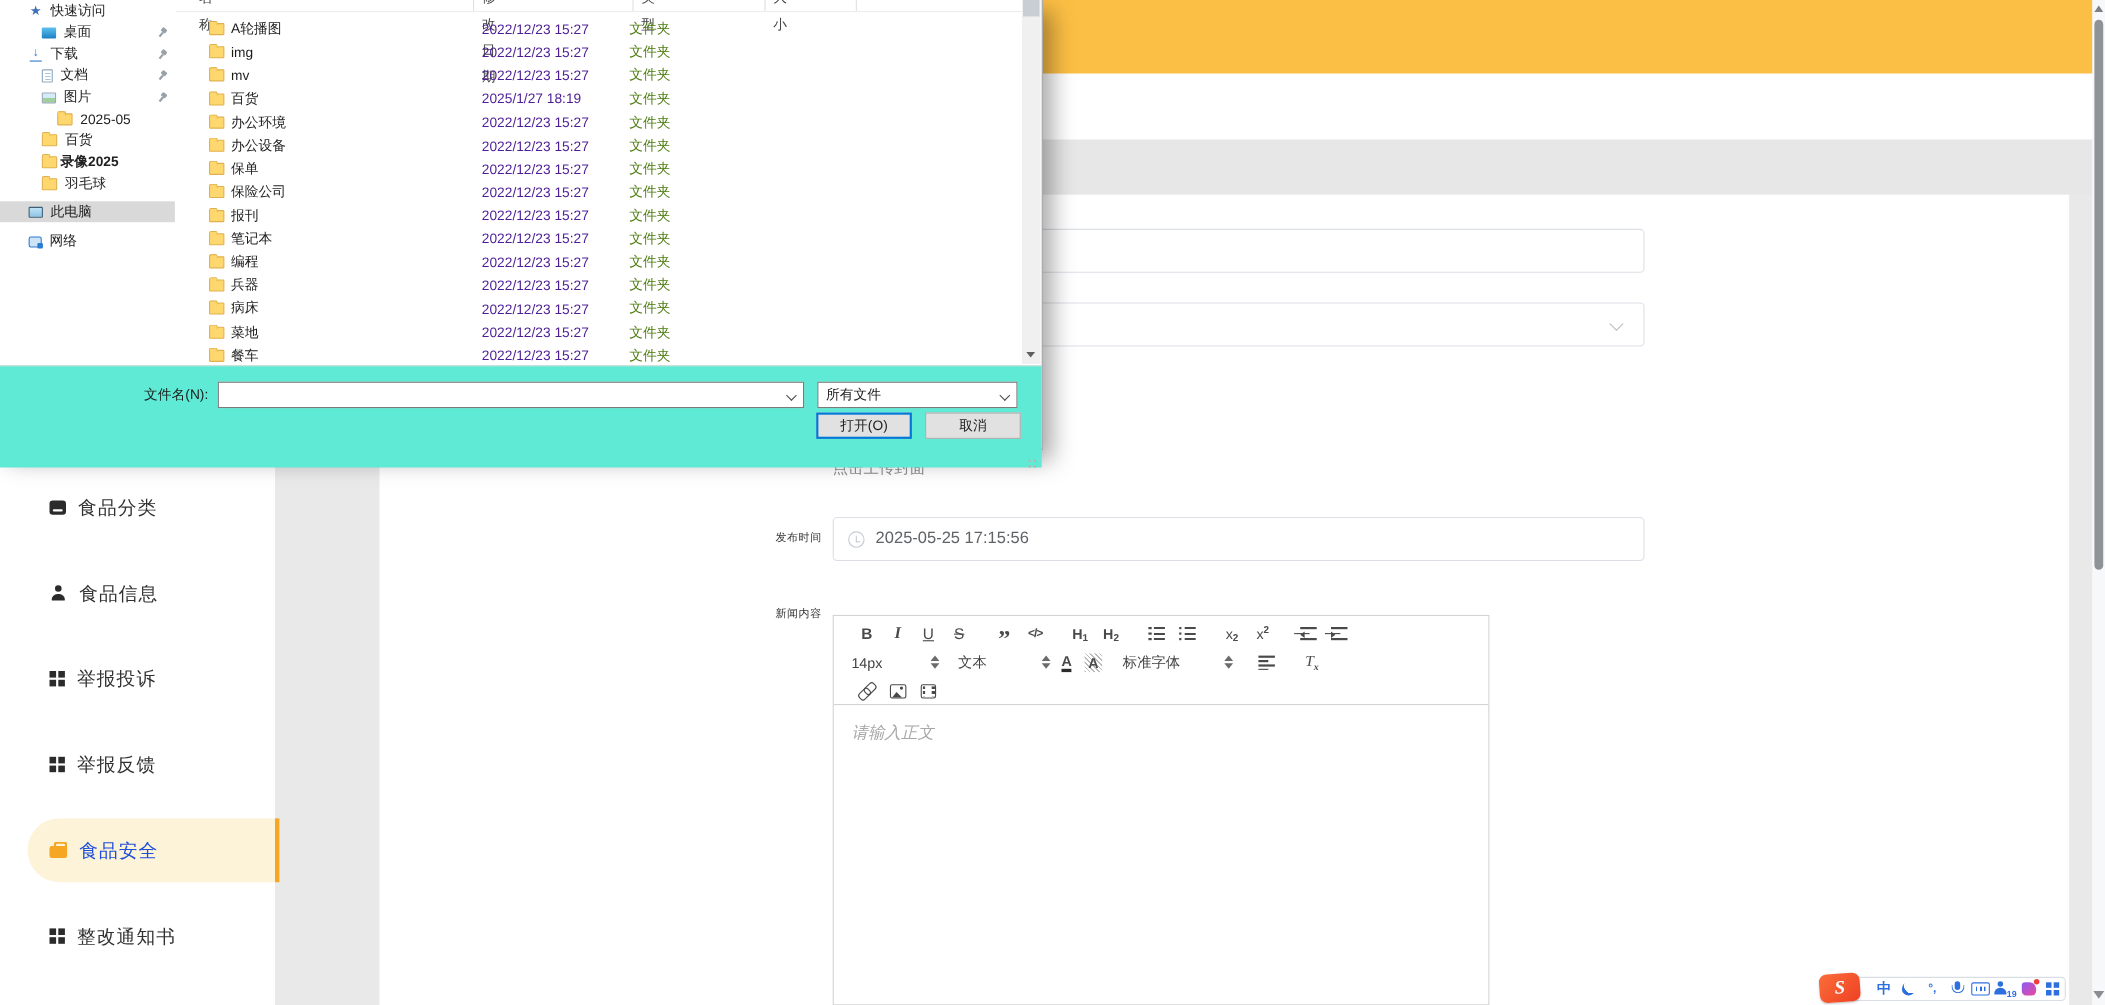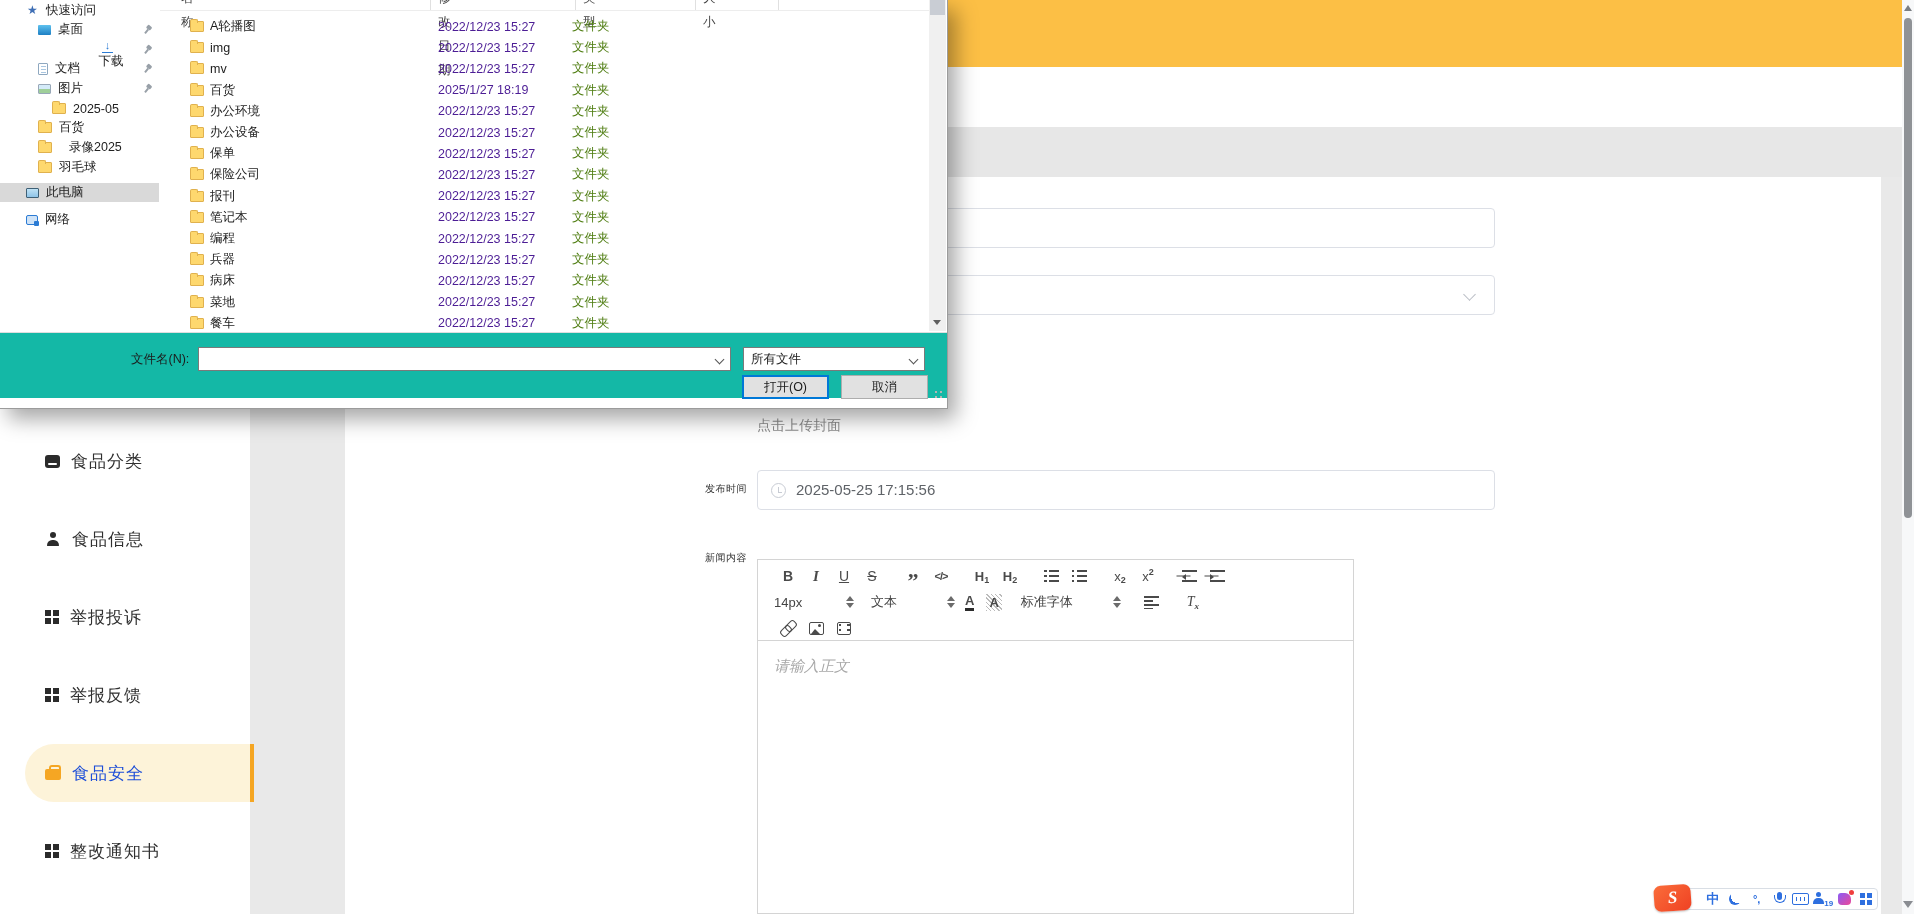--- a/index.html
+++ b/index.html
@@ -120,21 +120,21 @@
   .ic-folder::before { content:""; position:absolute; top:-3px; left:-1px; width:6px; height:3px; background:#fed86e; border:1px solid #e0b14e; border-bottom:none; border-radius:2px 2px 0 0; }
   .d-list { position:absolute; left:160px; top:12px; width:770px; height:320px; }
   .d-row { position:absolute; left:0; width:755px; height:21px; display:flex; align-items:center; cursor:pointer; }
   .d-row .ic-folder { position:absolute; left:30px; }
   .d-row .fname { position:absolute; left:50px; color:#1c1c1c; }
   .d-row .fdate { position:absolute; left:278px; color:#4c1d95; }
   .d-row .ftype { position:absolute; left:412px; color:#4d7c0f; }
   .d-scroll { position:absolute; right:1px; top:0; width:17px; height:331px; background:#f0f0f0; }
   .d-thumb { position:absolute; left:1px; top:0; width:15px; height:15px; background:#c9cdd4; }
   .d-scroll-dn { position:absolute; left:4px; bottom:6px; width:0; height:0; border-left:4.5px solid transparent; border-right:4.5px solid transparent; border-top:5px solid #5f5f5f; }
-  .d-bottom { position:absolute; left:0; top:332px; width:947px; height:66px; background:#14b8a6; border-top:1px solid #dedede; }
+  .d-bottom { position:absolute; left:0; top:332px; width:947px; height:93px; background:#5eead4; border-top:1px solid #dedede; }
   .d-fnlabel { position:absolute; left:131px; top:18px; color:#1c1c1c; }
   .d-combo { position:absolute; left:198px; top:14px; width:533px; height:24px; background:#fff; border:1px solid #7a7a7a; }
   .d-combo input { position:absolute; left:4px; top:1px; right:22px; bottom:1px; border:none; outline:none; font-size:12.5px; font-family:inherit; }
   .combo-arrow { position:absolute; right:7px; top:8px; width:7px; height:7px; border-right:1.3px solid #555; border-bottom:1.3px solid #555; transform:rotate(45deg); }
   .d-filetype { position:absolute; left:743px; top:14px; width:182px; height:24px; background:#fff; border:1px solid #7a7a7a; line-height:22px; padding-left:7px; cursor:pointer; }
   .d-btn { position:absolute; top:42px; height:24px; background:#e1e1e1; border:1px solid #adadad; text-align:center; font-size:12.5px; font-family:inherit; cursor:pointer; color:#1c1c1c; }
   .d-btn-open { left:742px; width:87px; border:2px solid #0078d7; line-height:19px; }
   .d-btn-cancel { left:841px; width:87px; line-height:21px; }
   .d-grip { position:absolute; right:5px; bottom:5px; width:2px; height:2px; background:#b5b5b5; box-shadow:-5px 5px #b5b5b5,0 5px #b5b5b5,-5px 0 #b5b5b5 ; }
 
@@ -327,21 +327,21 @@
     <div class="d-nav" id="d-nav">
         <div class="d-nav-item" style="top: 1px; padding-left: 26px;">
           <span class="d-nic d-star"></span>
           <span style="margin-left: 7px;">快速访问</span>
         </div>
         <div class="d-nav-item" style="top: 20px; padding-left: 38px;">
           <span class="d-nic d-desktop"></span>
           <span style="margin-left: 7px;">桌面</span>
           <span class="nav-pin"></span>
         </div>
-        <div class="d-nav-item" style="top: 40px; padding-left: 56px; flex-direction: column;">
+        <div class="d-nav-item" style="top: 40px; padding-left: 26px;">
           <span class="d-nic d-download"></span>
           <span style="margin-left: 7px;">下载</span>
           <span class="nav-pin"></span>
         </div>
         <div class="d-nav-item" style="top: 59px; padding-left: 38px;">
           <span class="d-nic d-doc"></span>
           <span style="margin-left: 7px;">文档</span>
           <span class="nav-pin"></span>
         </div>
         <div class="d-nav-item" style="top: 79px; padding-left: 38px;">
@@ -352,21 +352,21 @@
         <div class="d-nav-item" style="top: 99px; padding-left: 52px;">
           <span class="d-nic ic-folder"></span>
           <span style="margin-left: 7px;">2025-05</span>
         </div>
         <div class="d-nav-item" style="top: 118px; padding-left: 38px;">
           <span class="d-nic ic-folder"></span>
           <span style="margin-left: 7px;">百货</span>
         </div>
         <div class="d-nav-item" style="top: 138px; padding-left: 38px;">
           <span class="d-nic ic-folder"></span>
-          <span style="margin-left: 17px;">录像2025</span>
+          <span style="margin-left: 3px; font-weight: bold;">录像2025</span>
         </div>
         <div class="d-nav-item" style="top: 158px; padding-left: 38px;">
           <span class="d-nic ic-folder"></span>
           <span style="margin-left: 7px;">羽毛球</span>
         </div>
         <div class="d-nav-item selected" style="top: 183px; padding-left: 26px;">
           <span class="d-nic d-pc"></span>
           <span style="margin-left: 7px;">此电脑</span>
         </div>
         <div class="d-nav-item" style="top: 210px; padding-left: 26px;">

